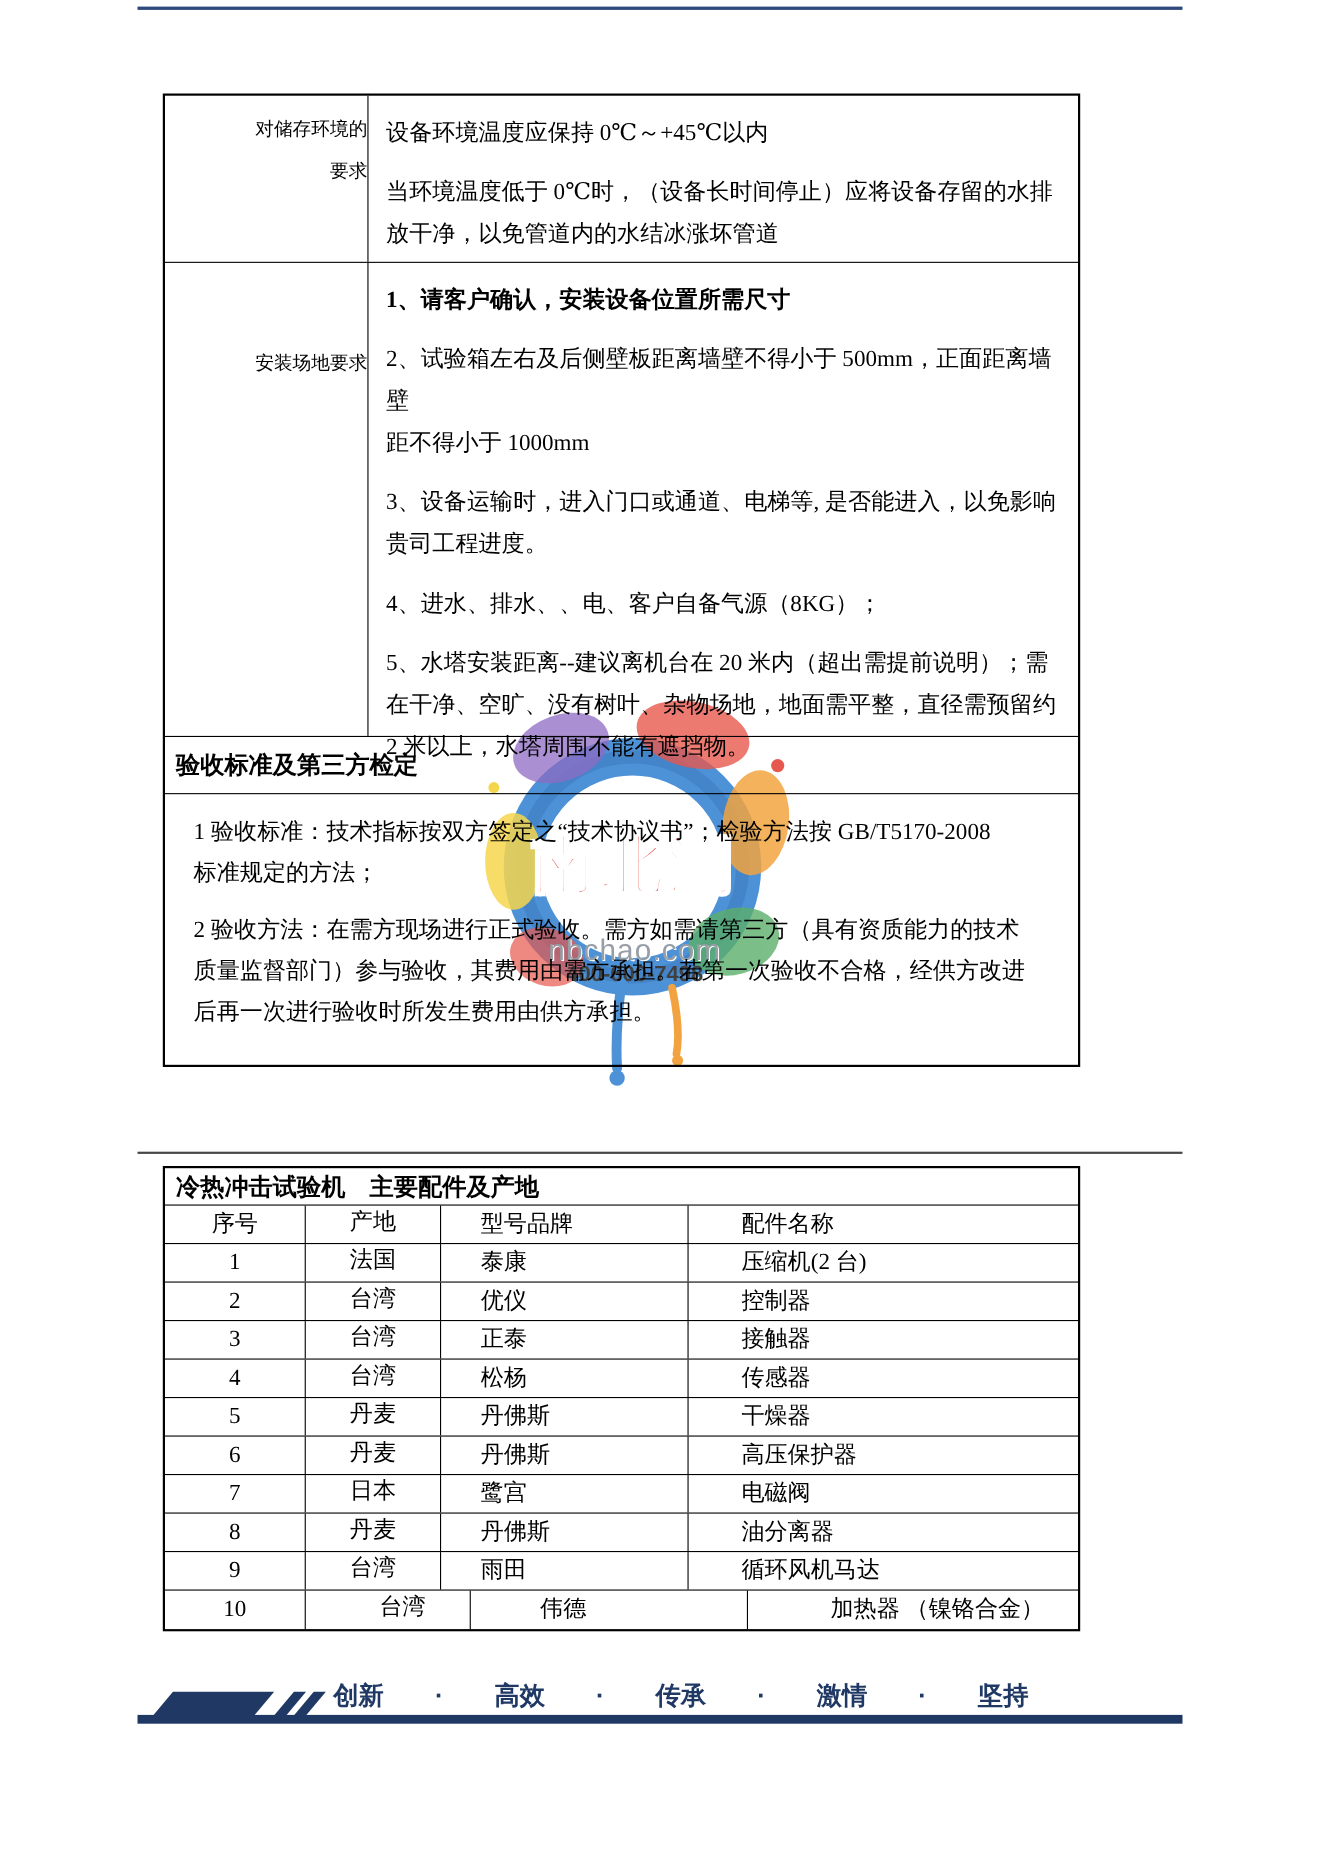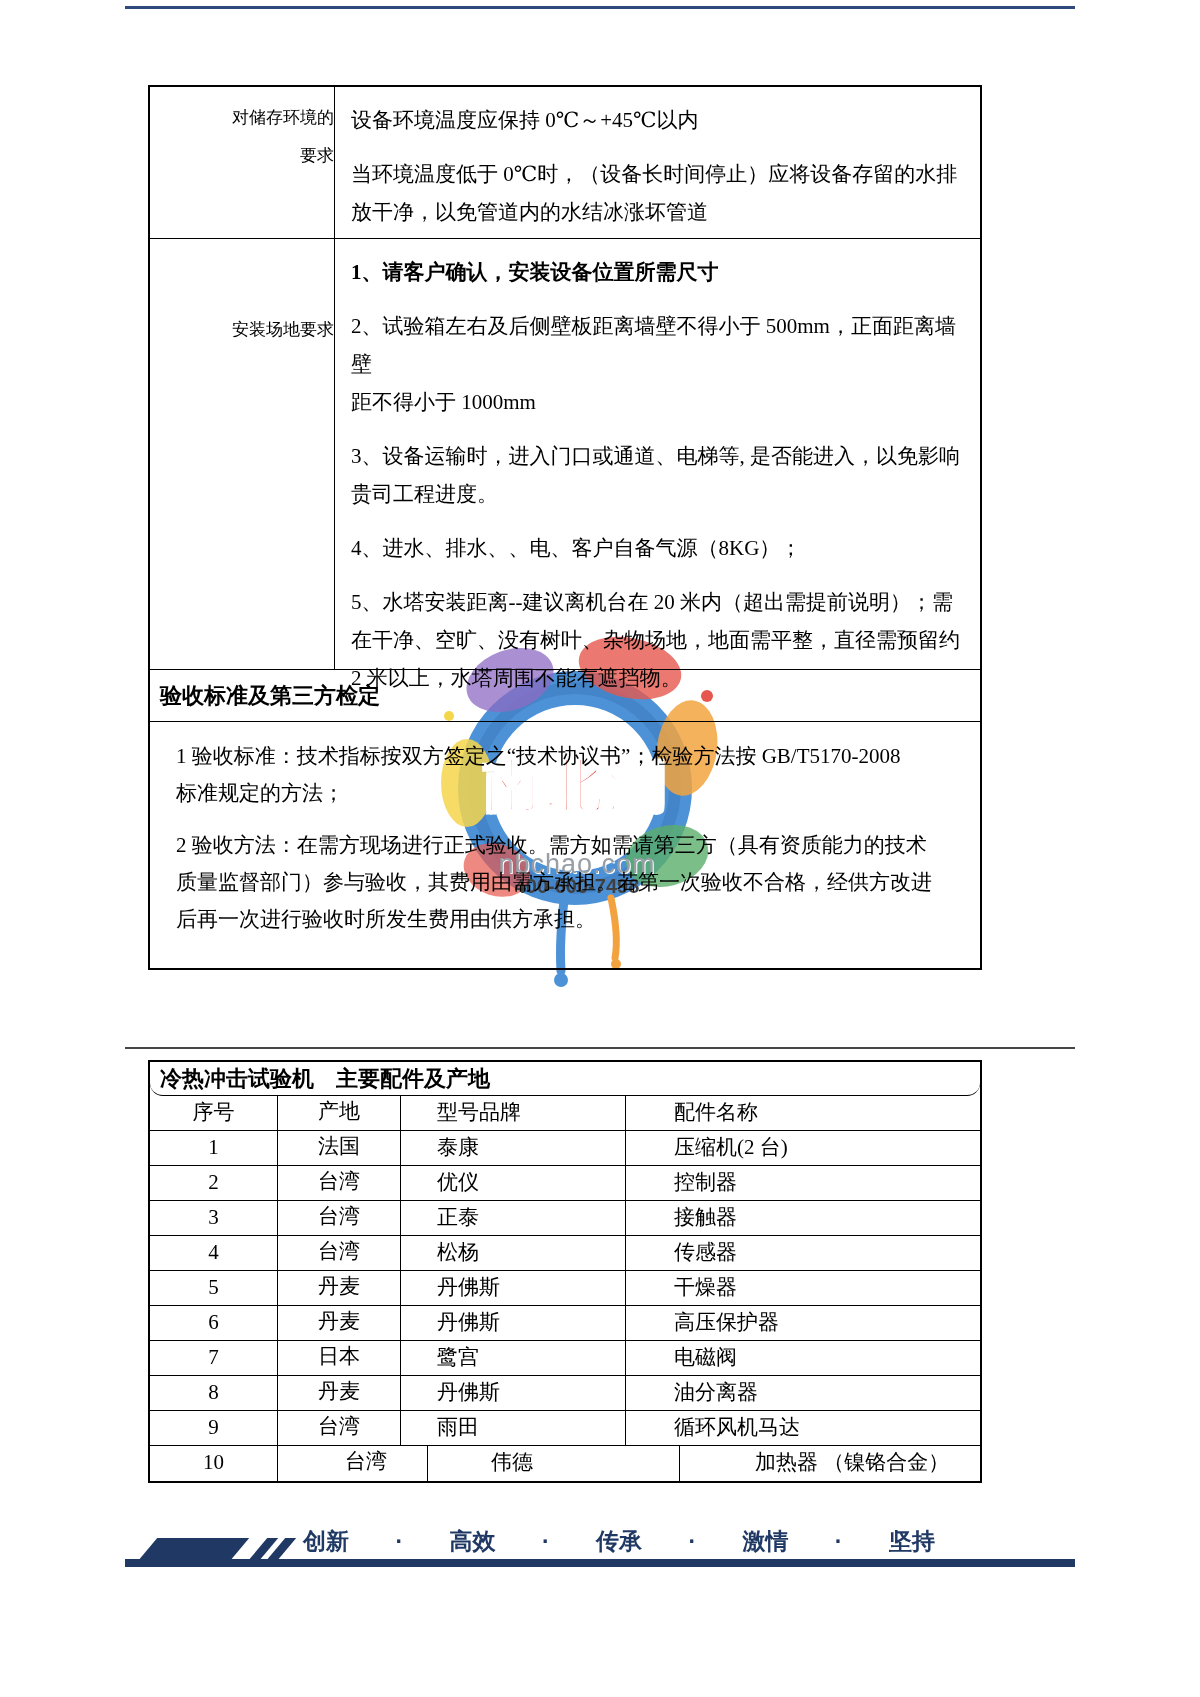--- a/index.html
+++ b/index.html
@@ -50,21 +50,21 @@
     font-size:22px; font-weight:bold; border-bottom:1px solid #000;
   }
   .t1-section-body { height:246px; padding:16px 16px 0 26px; }
   .t1-section-body .para { line-height:37px; margin-bottom:15px; }
 
   
   #section-divider { left:125px; top:1047px; width:950px; height:2px; background:#474747; z-index:1; }
 
   
   #parts-table { left:148px; top:1060px; width:834px; border:2px solid #000; z-index:1; font-size:21px; background:transparent; }
-  .t2-title { height:34px; line-height:33px; font-weight:bold; font-size:22px; padding-left:10px; border-bottom:1px solid #000;border-radius:13px; }
+  .t2-title { height:34px; line-height:33px; font-weight:bold; font-size:22px; padding-left:10px; border-bottom:1px solid #000; }
   .t2-row { display:flex; height:35px; line-height:33px; border-bottom:1px solid #000; }
   #parts-body .t2-row:last-child { border-bottom:none;gap:27px; }
   .t2-cell { border-right:1px solid #000; overflow:hidden; white-space:nowrap; }
   .t2-cell:last-child { border-right:none; }
   .col0 { width:128px; text-align:center; }
   .col1 { width:123px; text-align:center;font-family:Liberation Mono, monospace; }
   .col2 { width:225px; padding-left:36px; }
   .col3 { flex:1; padding-left:48px; }
 
   

